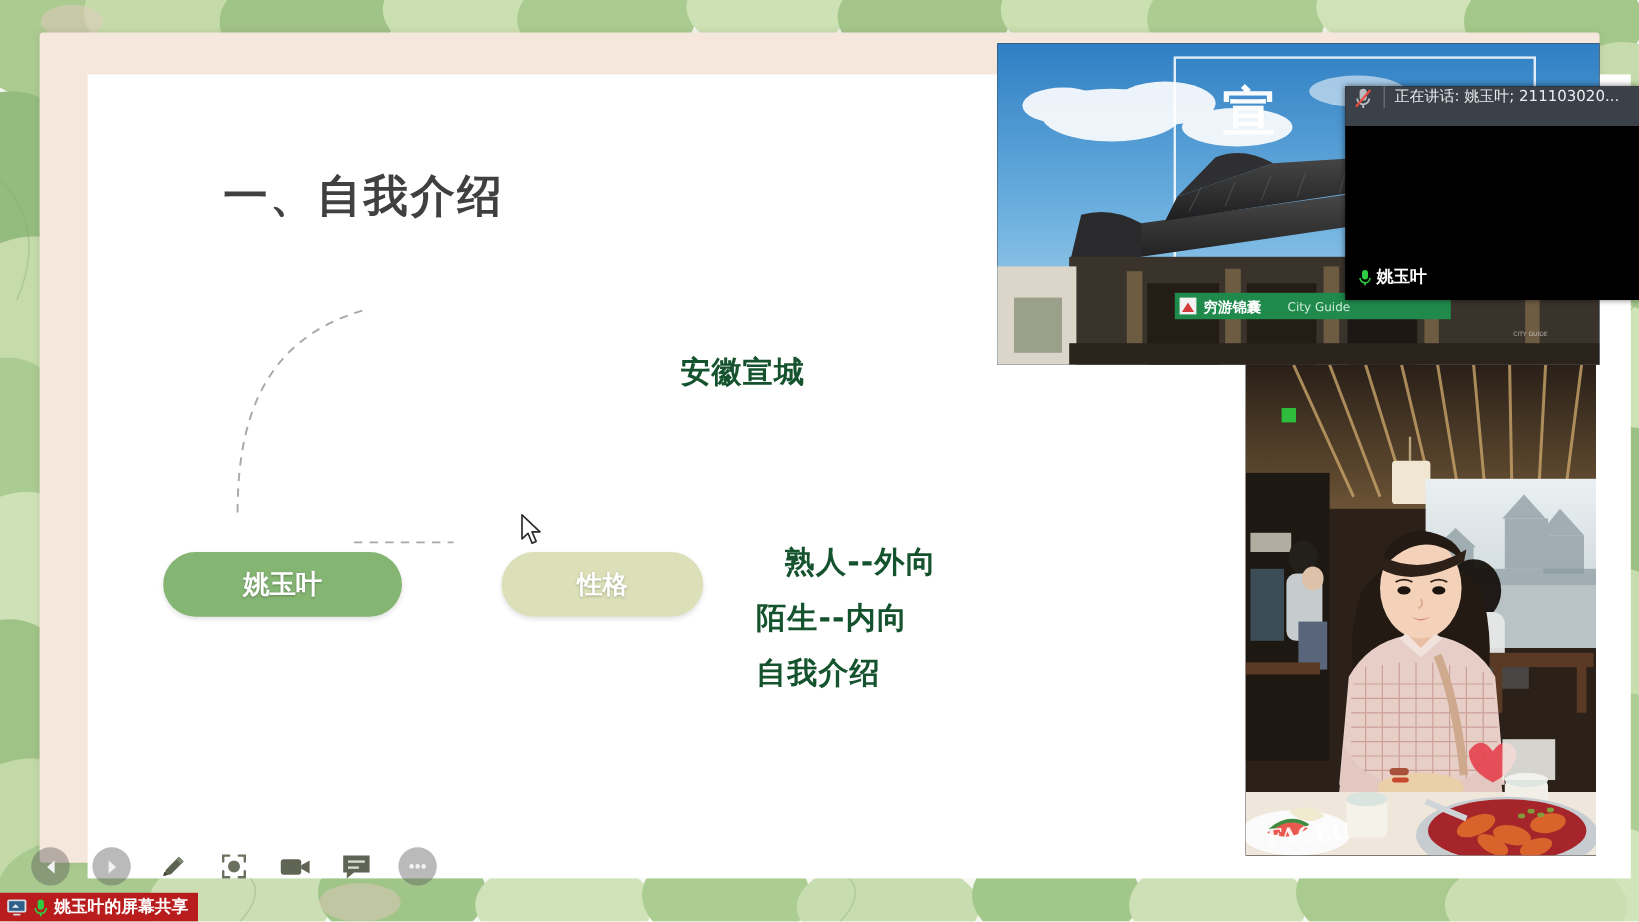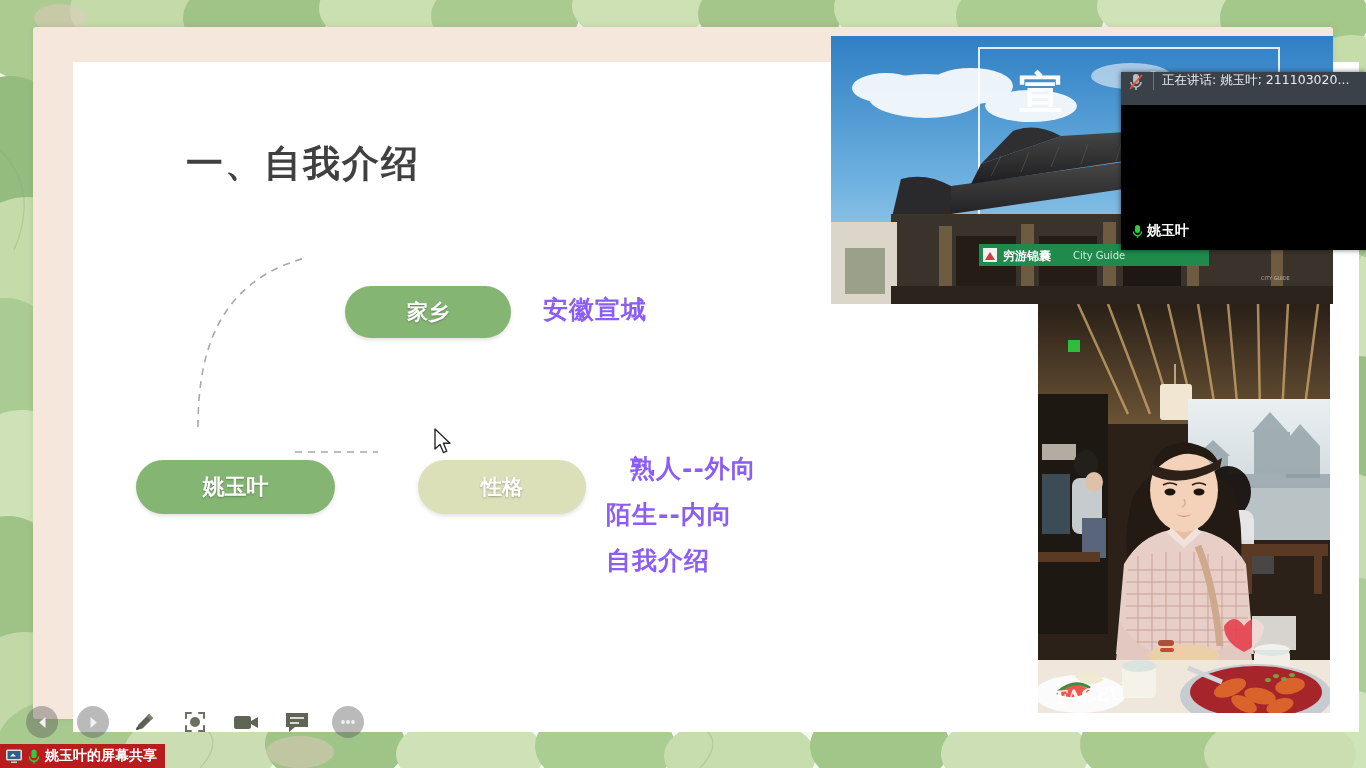--- a/index.html
+++ b/index.html
@@ -30,22 +30,22 @@
   .node{
     position:absolute;display:flex;align-items:center;justify-content:center;
     border-radius:999px;color:#ffffff;font-weight:bold;
     text-shadow:0 1px 2px rgba(0,0,0,.28);
     box-shadow:0 2px 4px rgba(0,0,0,.12);
   }
   #node-root{left:63px;top:398px;width:199px;height:54px;font-size:22px;}
   #node-hometown{left:272px;top:224px;width:166px;height:52px;font-size:21px;}
   #node-character{left:345px;top:398px;width:168px;height:54px;font-size:21px;}
   .sidetext{
-    position:absolute;font-size:25px;font-weight:bold;color:#8b5cf6;
-    white-space:nowrap;letter-spacing:1px;
+    position:absolute;font-size:25px;font-weight:bold;color:#14532d;
+    white-space:nowrap;letter-spacing:1px;margin-left:24px;
   }
   #text-hometown{left:470px;top:231px;}
   #char-line-0{left:557px;top:390px;text-align:right;}
   #char-line-1{left:533px;top:436px;}
   #char-line-2{left:533px;top:482px;}
   #connectors{position:absolute;left:0;top:0;width:1286px;height:670px;pointer-events:none;}
   
   #video-top{
     position:absolute;left:831px;top:36px;width:502px;height:268px;overflow:hidden;
     background:#0b1a2a;
@@ -159,23 +159,20 @@
 
     <svg id="connectors">
       <path d="M 125 365 C 125 290 145 220 232 196" stroke="#a8a8a8" stroke-width="1.6" fill="none" stroke-dasharray="7 6"></path>
       <path d="M 222 390 L 305 390" stroke="#a8a8a8" stroke-width="1.6" fill="none" stroke-dasharray="7 6"></path>
     </svg>
 
     <div class="node" id="node-root" style="background:#85b573;">
       <span>姚玉叶</span>
     </div>
 
-    <div class="node" id="node-hometown" style="background:#85b573;">
-      <span>家乡</span>
-    </div>
 
     <div class="node" id="node-character" style="background:#dce0b8;">
       <span>性格</span>
     </div>
 
     <div class="sidetext" id="text-hometown">安徽宣城</div>
 
     <div class="sidetext" id="char-line-0">熟人--外向</div>
     <div class="sidetext" id="char-line-1">陌生--内向</div>
     <div class="sidetext" id="char-line-2">自我介绍</div>

